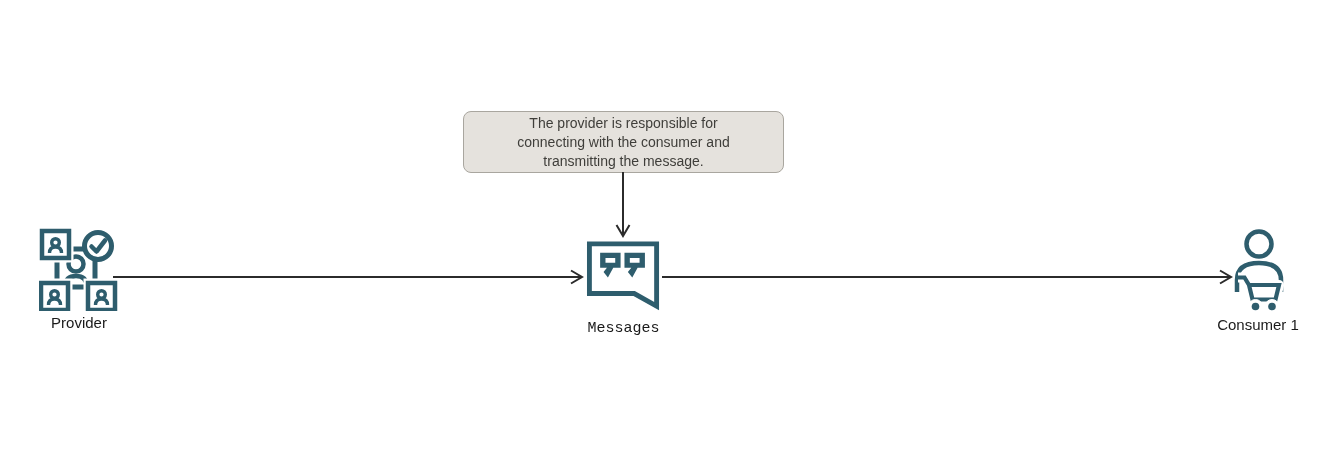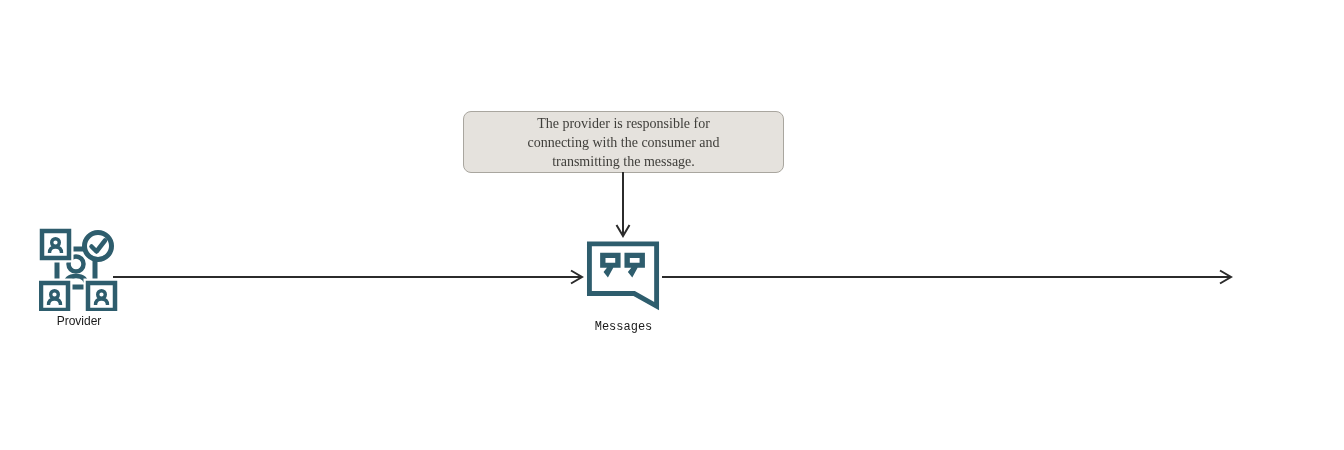--- a/index.html
+++ b/index.html
@@ -14,41 +14,41 @@
   html,body{background:#fff;}
   body{font-family:"Liberation Sans","DejaVu Sans",sans-serif;}
   .canvas{position:relative;width:1344px;height:450px;background:#fff;overflow:hidden;}
 
   
   .callout{
     position:absolute;left:463px;top:111px;width:321px;height:62px;
     background:var(--c-callout-bg);
     border:1px solid var(--c-callout-border);
     border-radius:8px;
-    display:flex;align-items:center;justify-content:center;font-family:Liberation Serif, serif;
+    display:flex;align-items:center;justify-content:center;
   }
   .callout-text{
     font-size:14px;line-height:19px;color:var(--c-callout-text);
     text-align:center;white-space:pre-line;
   }
 
   
   .conn{position:absolute;overflow:visible;}
   .conn line,.conn polyline{stroke:var(--c-arrow);stroke-width:2;fill:none;}
   .conn-h1{left:113px;top:268px;}
   .conn-h2{left:662px;top:268px;}
   .conn-v{left:614px;top:172px;}
 
   
   .node{position:absolute;display:flex;flex-direction:column;align-items:center;}
   .node-provider{left:27px;top:227px;width:104px;}
   .node-messages{left:563px;top:239px;width:121px;}
   .node-consumer{left:1198px;top:229px;width:120px;}
   .node-label{
-    margin-top:3px;font-size:12px;color:var(--c-label);text-align:center;white-space:nowrap;
+    margin-top:3px;font-size:15px;color:var(--c-label);text-align:center;white-space:nowrap;
   }
   .node-messages .node-label{margin-top:7px;font-family:Liberation Mono, monospace;}
 
   
   .st{stroke:var(--c-icon);}
   .ft{fill:var(--c-icon);}
   .fw{fill:#ffffff;}
   .fn{fill:none;}
   .halo{stroke:#ffffff;fill:#ffffff;}
 </style>
@@ -114,14 +114,31 @@
     <svg width="79" height="74" viewBox="0 0 80 76">
 
       <path class="st fw" d="M5 5 H74 V69 L51 56 H5 Z" stroke-width="5" stroke-linejoin="miter"></path>
 
       <path class="ft" fill-rule="evenodd" transform="translate(16,14)" d="M0 0 H21 V15.5 H13.5 L8 25.5 L3.5 20 L7 15.5 H0 Z M5.5 5.5 H15.5 V10.5 H5.5 Z"></path>
       <path class="ft" fill-rule="evenodd" transform="translate(41,14)" d="M0 0 H21 V15.5 H13.5 L8 25.5 L3.5 20 L7 15.5 H0 Z M5.5 5.5 H15.5 V10.5 H5.5 Z"></path>
     </svg>
     <div class="node-label">Messages</div>
   </div>
 
+  <div class="node node-consumer">
+    <svg width="56" height="84" viewBox="0 0 56 84">
+
+      <circle class="st fw" cx="29" cy="15" r="12.5" stroke-width="4.5"></circle>
+      <path class="st fn" d="M7 63 V51 C7 38.5 16 34 29 34 C42 34 51 38.5 51 51 V63" stroke-width="4.5"></path>
+
+      <g>
+        <path class="halo" d="M8 48.5 H14.5 L19 56 H49 L45.5 70.5 H22.5 L19 56" stroke-width="10" stroke-linejoin="round"></path>
+        <path class="st fn" d="M8 48.5 H14.5 L19 56 H49 L45.5 70.5 H22.5 L19 56" stroke-width="4.2" stroke-linejoin="miter"></path>
+        <circle class="halo" cx="25.5" cy="77.5" r="7"></circle>
+        <circle class="halo" cx="42" cy="77.5" r="7"></circle>
+        <circle class="ft" cx="25.5" cy="77.5" r="3.8"></circle>
+        <circle class="ft" cx="42" cy="77.5" r="3.8"></circle>
+      </g>
+    </svg>
+    <div class="node-label">Consumer 1</div>
+  </div>
 
 </div>
 
 </body></html>

